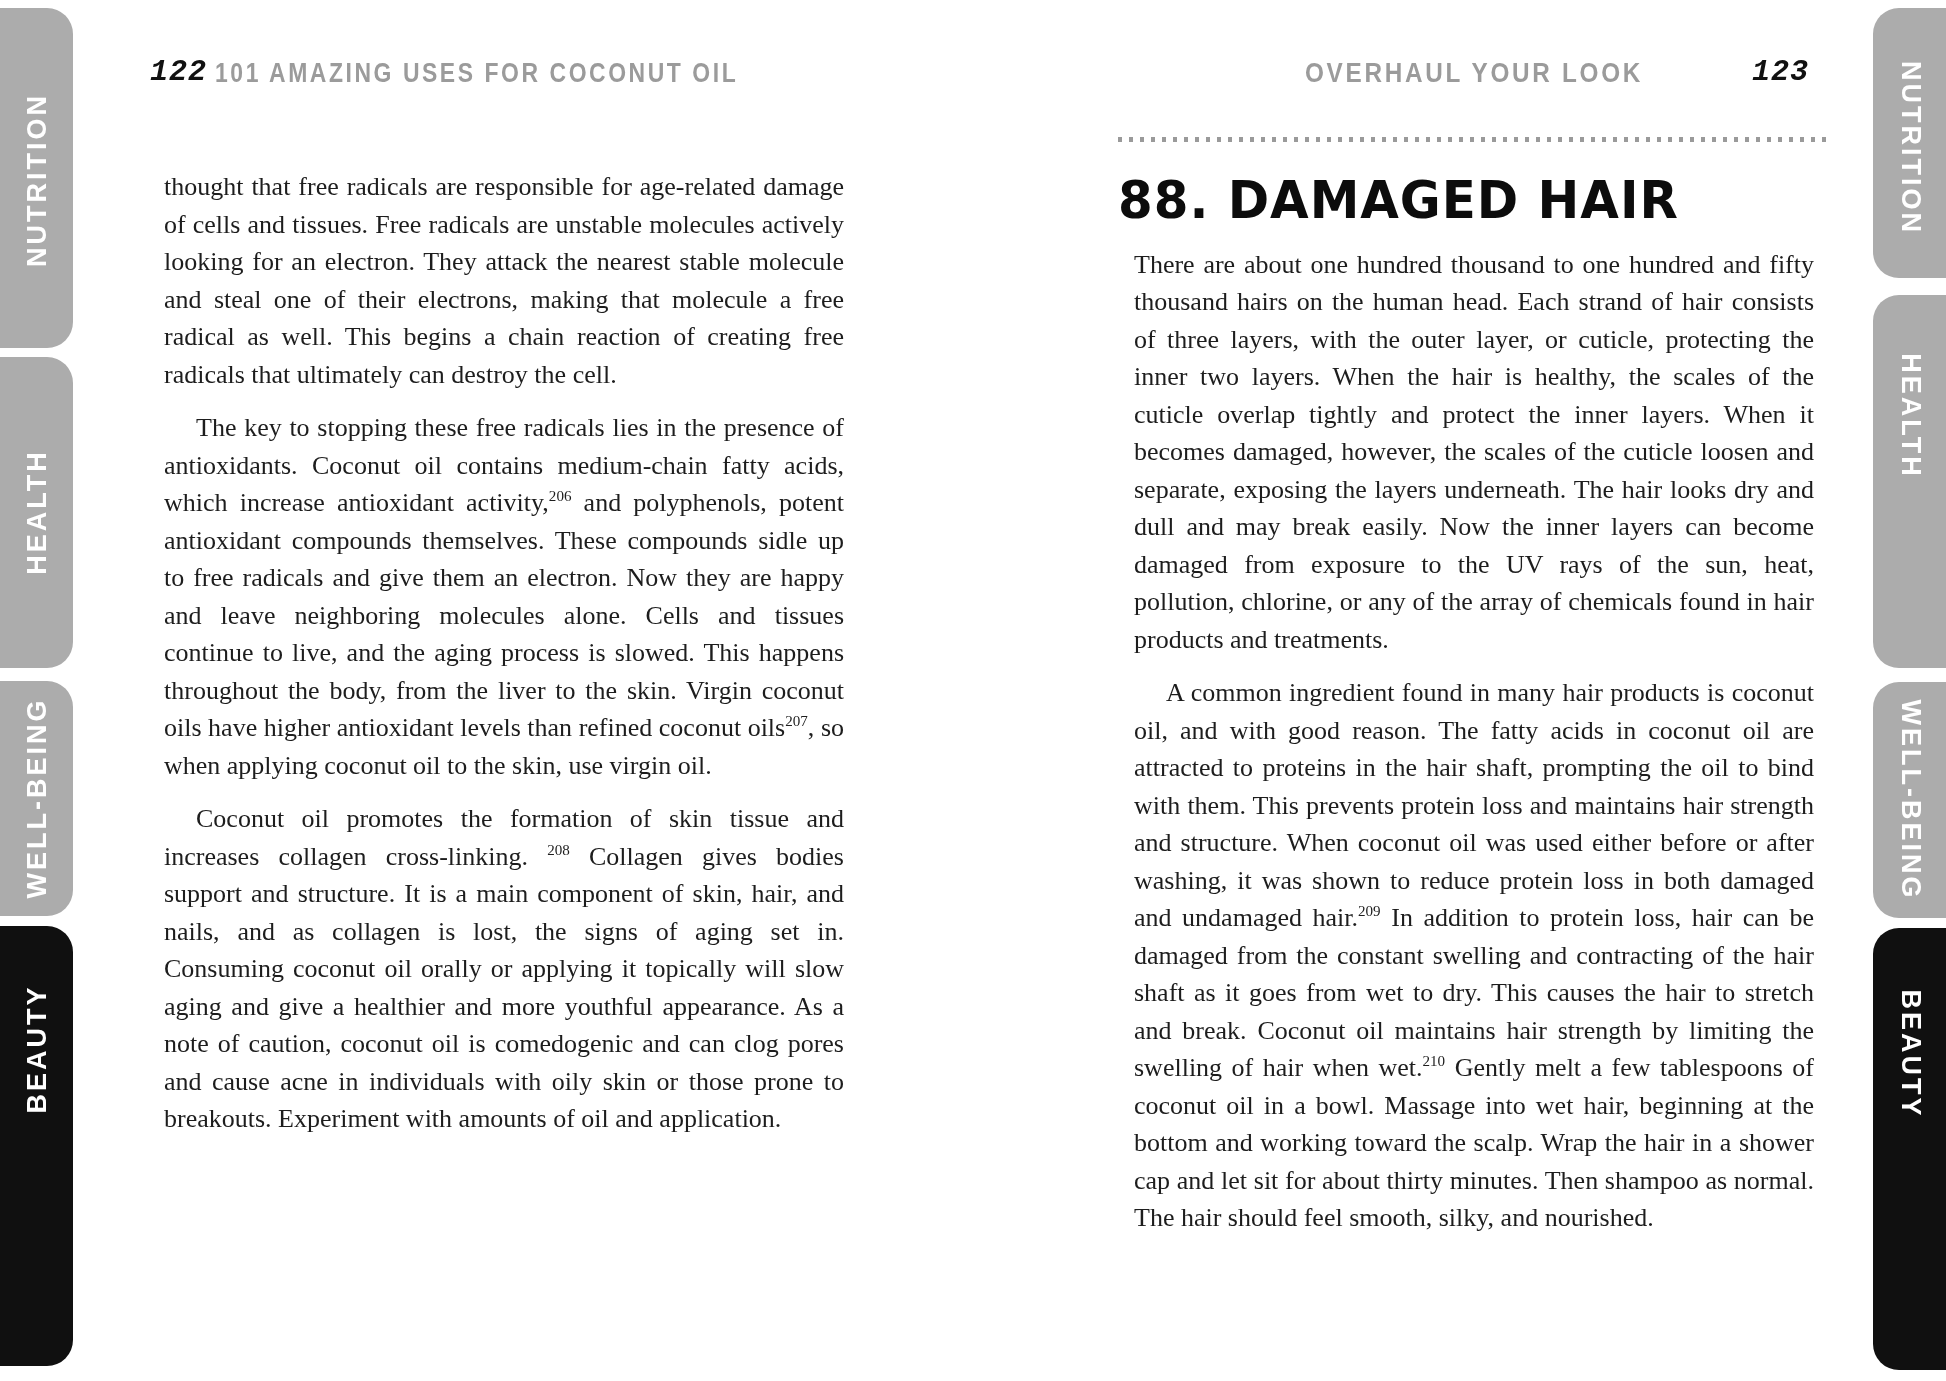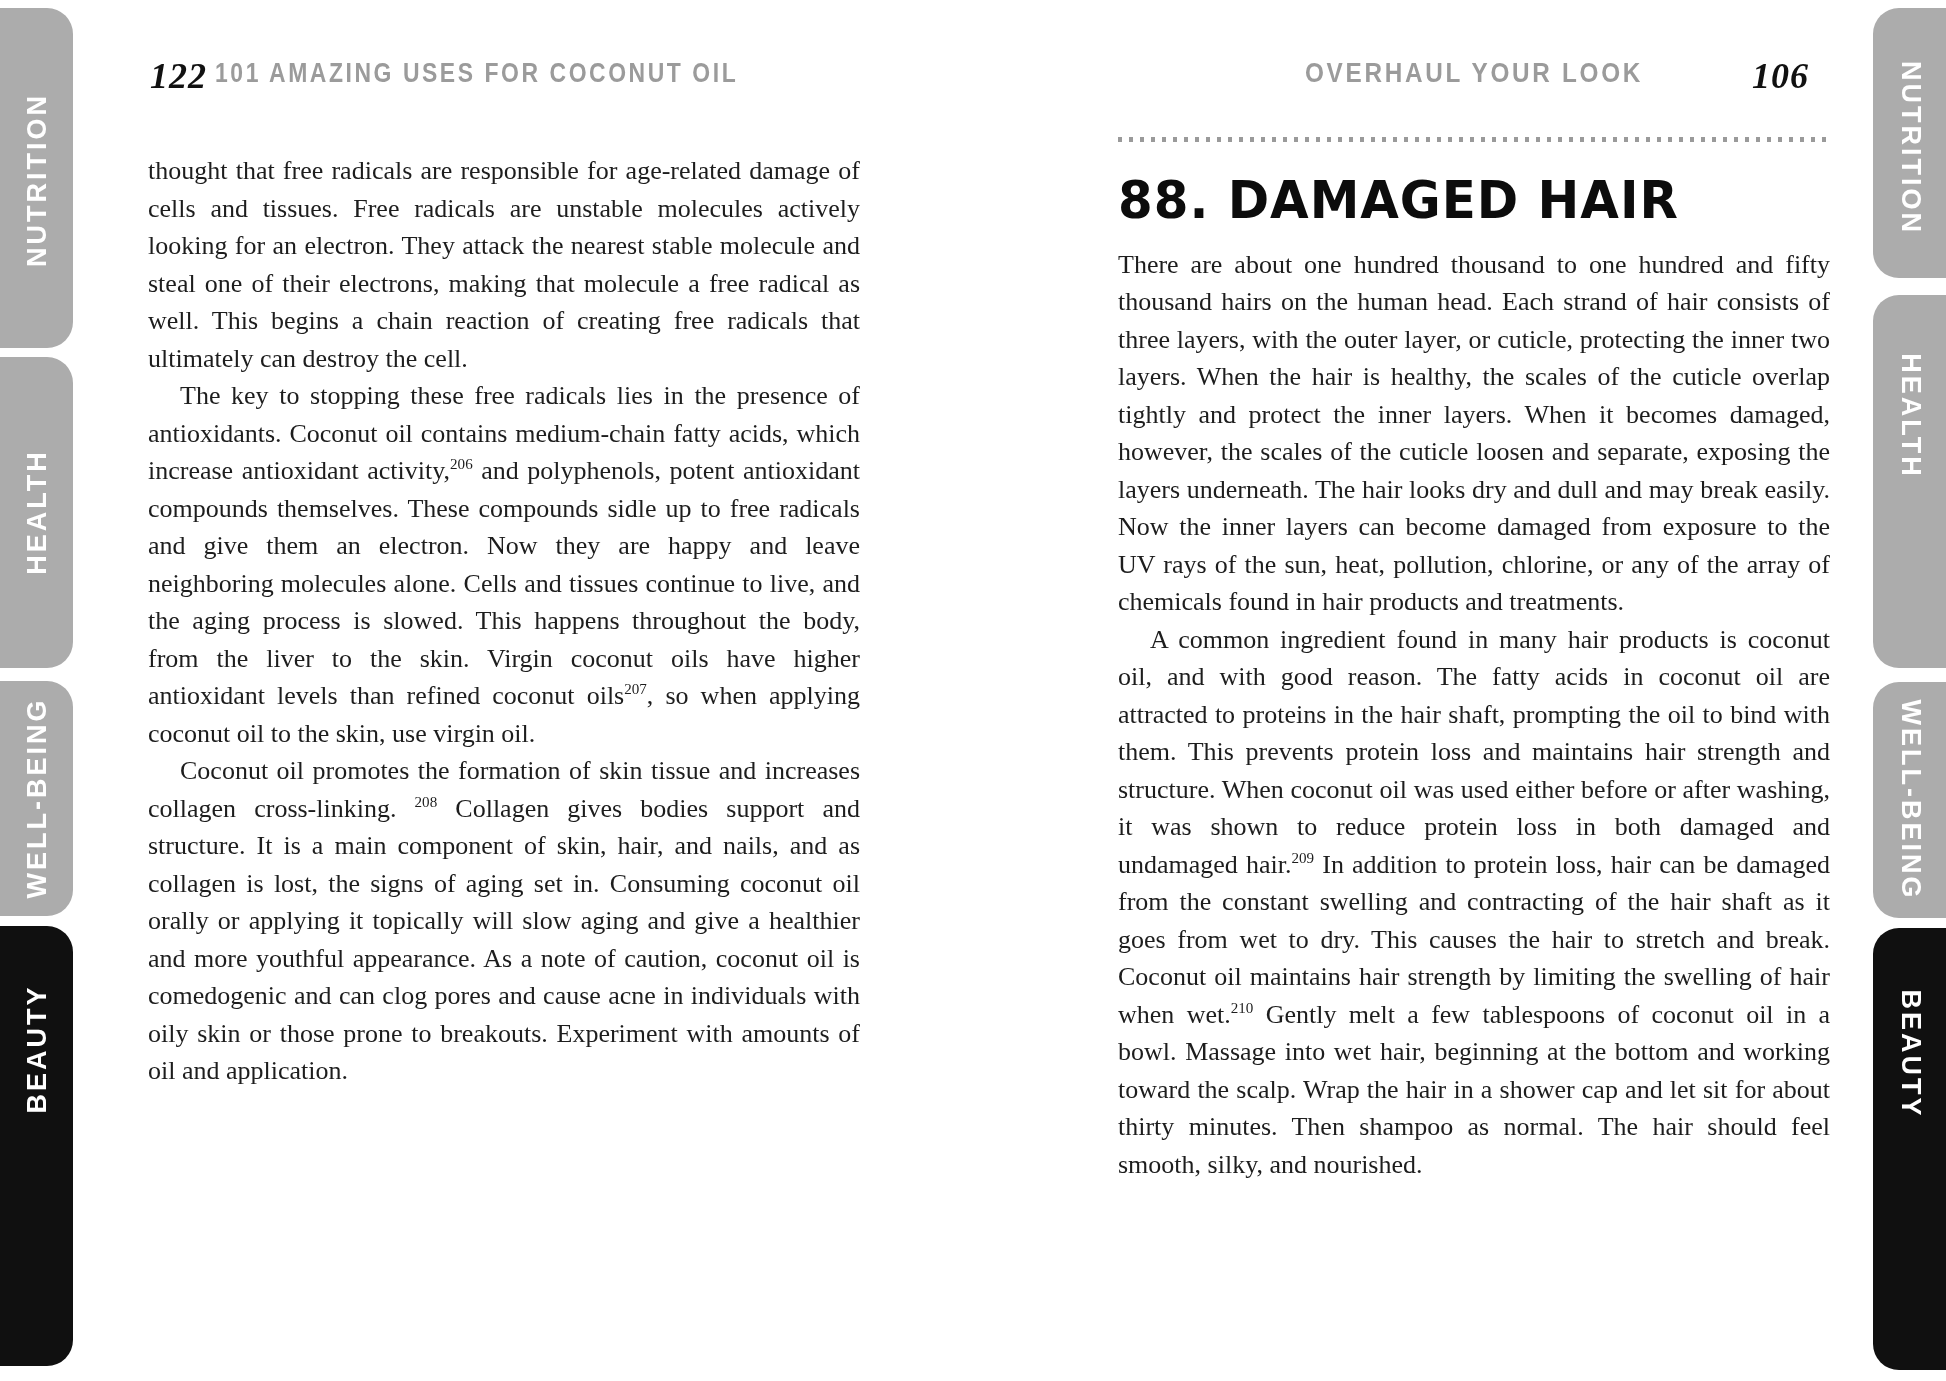--- a/index.html
+++ b/index.html
@@ -38,24 +38,24 @@
     font-weight:bold;
     font-size:27px;
     letter-spacing:3px;
   }
   .tab.left  .tab-label{transform:translate(-50%,-50%) rotate(-90deg);}
   .tab.right .tab-label{transform:translate(-50%,-50%) rotate(90deg);}
 
   
   .folio{
     position:absolute;
-    font-family:Liberation Serif, serif;
+    font-family:Liberation Mono, monospace;
     font-weight:bold;
     font-style:italic;
-    font-size:36px;
+    font-size:30px;
     color:#111;
     letter-spacing:1px;
   }
   .running-head{
     position:absolute;
     font-family:"Liberation Sans", sans-serif;
     font-weight:bold;
     font-size:27px;
     letter-spacing:3px;
     color:var(--header-gray);
@@ -69,21 +69,21 @@
   
   .column{
     position:absolute;
     width:712px;
     font-size:26px;
     line-height:37.5px;
     text-align:justify;
   }
   #left-column{left:148px;top:152px;}
   #right-column{left:1118px;top:137px;}
-  .column p{margin:0;}
+  .column p{margin:16px;}
   .column p.indent{text-indent:32px;}
   sup{font-size:.58em;line-height:0;vertical-align:super;letter-spacing:0;}
 
   .dotted-rule{
     height:5px;
     width:712px;
     margin-bottom:40px;
     background-image:repeating-linear-gradient(to right,#9a9a9a 0 4px,transparent 4px 11px);
     background-position:0 0;
     background-size:100% 5px;
@@ -139,21 +139,21 @@
     <span class="tab-label">WELL-BEING</span>
   </div>
   <div class="tab right black" id="tab-r-beauty">
     <span class="tab-label">BEAUTY</span>
   </div>
 
   <div class="folio" id="left-folio">122</div>
   <div class="running-head" id="left-running-head">101 AMAZING USES FOR COCONUT OIL</div>
 
   <div class="running-head" id="right-running-head">OVERHAUL YOUR LOOK</div>
-  <div class="folio" id="right-folio">106</div>
+  <div class="folio" id="right-folio">123</div>
 
   <div class="column" id="left-column">
       <p>thought that free radicals are responsible for age-related damage of cells and tissues. Free radicals are unstable molecules actively looking for an electron. They attack the nearest stable molecule and steal one of their electrons, making that molecule a free radical as well. This begins a chain reaction of creating free radicals that ultimately can destroy the cell.</p>
       <p class="indent">The key to stopping these free radicals lies in the presence of antioxidants. Coconut oil contains medium-chain fatty acids, which increase antioxidant activity,<sup>206</sup> and polyphenols, potent antioxidant compounds themselves. These compounds sidle up to free radicals and give them an electron. Now they are happy and leave neighboring molecules alone. Cells and tissues continue to live, and the aging process is slowed. This happens throughout the body, from the liver to the skin. Virgin coconut oils have higher antioxidant levels than refined coconut oils<sup>207</sup>, so when applying coconut oil to the skin, use virgin oil.</p>
       <p class="indent">Coconut oil promotes the formation of skin tissue and increases collagen cross-linking. <sup>208</sup> Collagen gives bodies support and structure. It is a main component of skin, hair, and nails, and as collagen is lost, the signs of aging set in. Consuming coconut oil orally or applying it topically will slow aging and give a healthier and more youthful appearance. As a note of caution, coconut oil is comedogenic and can clog pores and cause acne in individuals with oily skin or those prone to breakouts. Experiment with amounts of oil and application.</p>
     </div>
 
   <div class="column" id="right-column">
     <div class="dotted-rule"></div>
     <div class="section-heading">88. DAMAGED HAIR</div>

